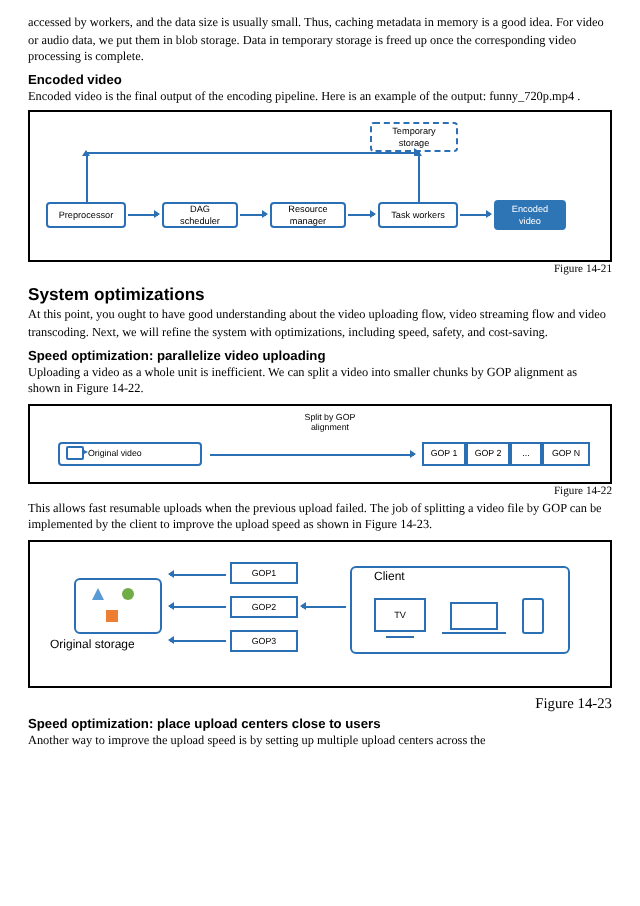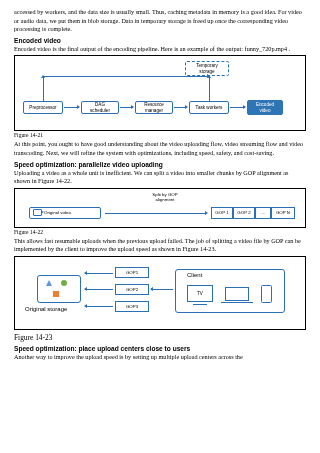--- a/index.html
+++ b/index.html
@@ -29,21 +29,21 @@
     font-family:"Liberation Sans", sans-serif;
   }
   h3.sub{
     font-size:6.6px;
     font-weight:bold;
     margin:3px 0 1px 0;
     font-family:"Liberation Sans", sans-serif;
   }
   .figcap{
     font-size:5.6px;
-    text-align:left;
+    text-align:right;
     margin:1px 0 2px 0;
   }
   .figcap.big{ font-size:7.4px; margin-top:3px;}
   .figbox{
     border:0.8px solid #000;
     box-sizing:border-box;
     width:100%;
     position:relative;
   }
   
@@ -249,20 +249,21 @@
     <div class="arrow" style="left:159px;top:51px;width:13px;"></div>
     <div class="arrow" style="left:215px;top:51px;width:15px;"></div>
 
     <div class="varrow" style="left:28px;top:20px;height:25px;"></div>
     <div class="varrow" style="left:194px;top:20px;height:25px;"></div>
 
     <div class="arrow" style="left:28px;top:20px;width:166px;background:#2b6fb5;"></div>
   </div>
   <div class="figcap">Figure 14-21</div>
 
+  <h2 class="sec">System optimizations</h2>
   <p class="body">At this point, you ought to have good understanding about the video uploading flow, video streaming flow and video transcoding. Next, we will refine the system with optimizations, including speed, safety, and cost-saving.</p>
 
   <h3 class="sub">Speed optimization: parallelize video uploading</h3>
   <p class="body">Uploading a video as a whole unit is inefficient. We can split a video into smaller chunks by GOP alignment as shown in Figure 14-22.</p>
 
   <div class="figbox" id="fig1422">
     <div class="lbl" style="left:120px;top:3px;width:60px;white-space:pre-line">Split by GOP
 alignment</div>
 
     <div class="vidrect" style="left:14px;top:18px;width:72px;height:12px;">

